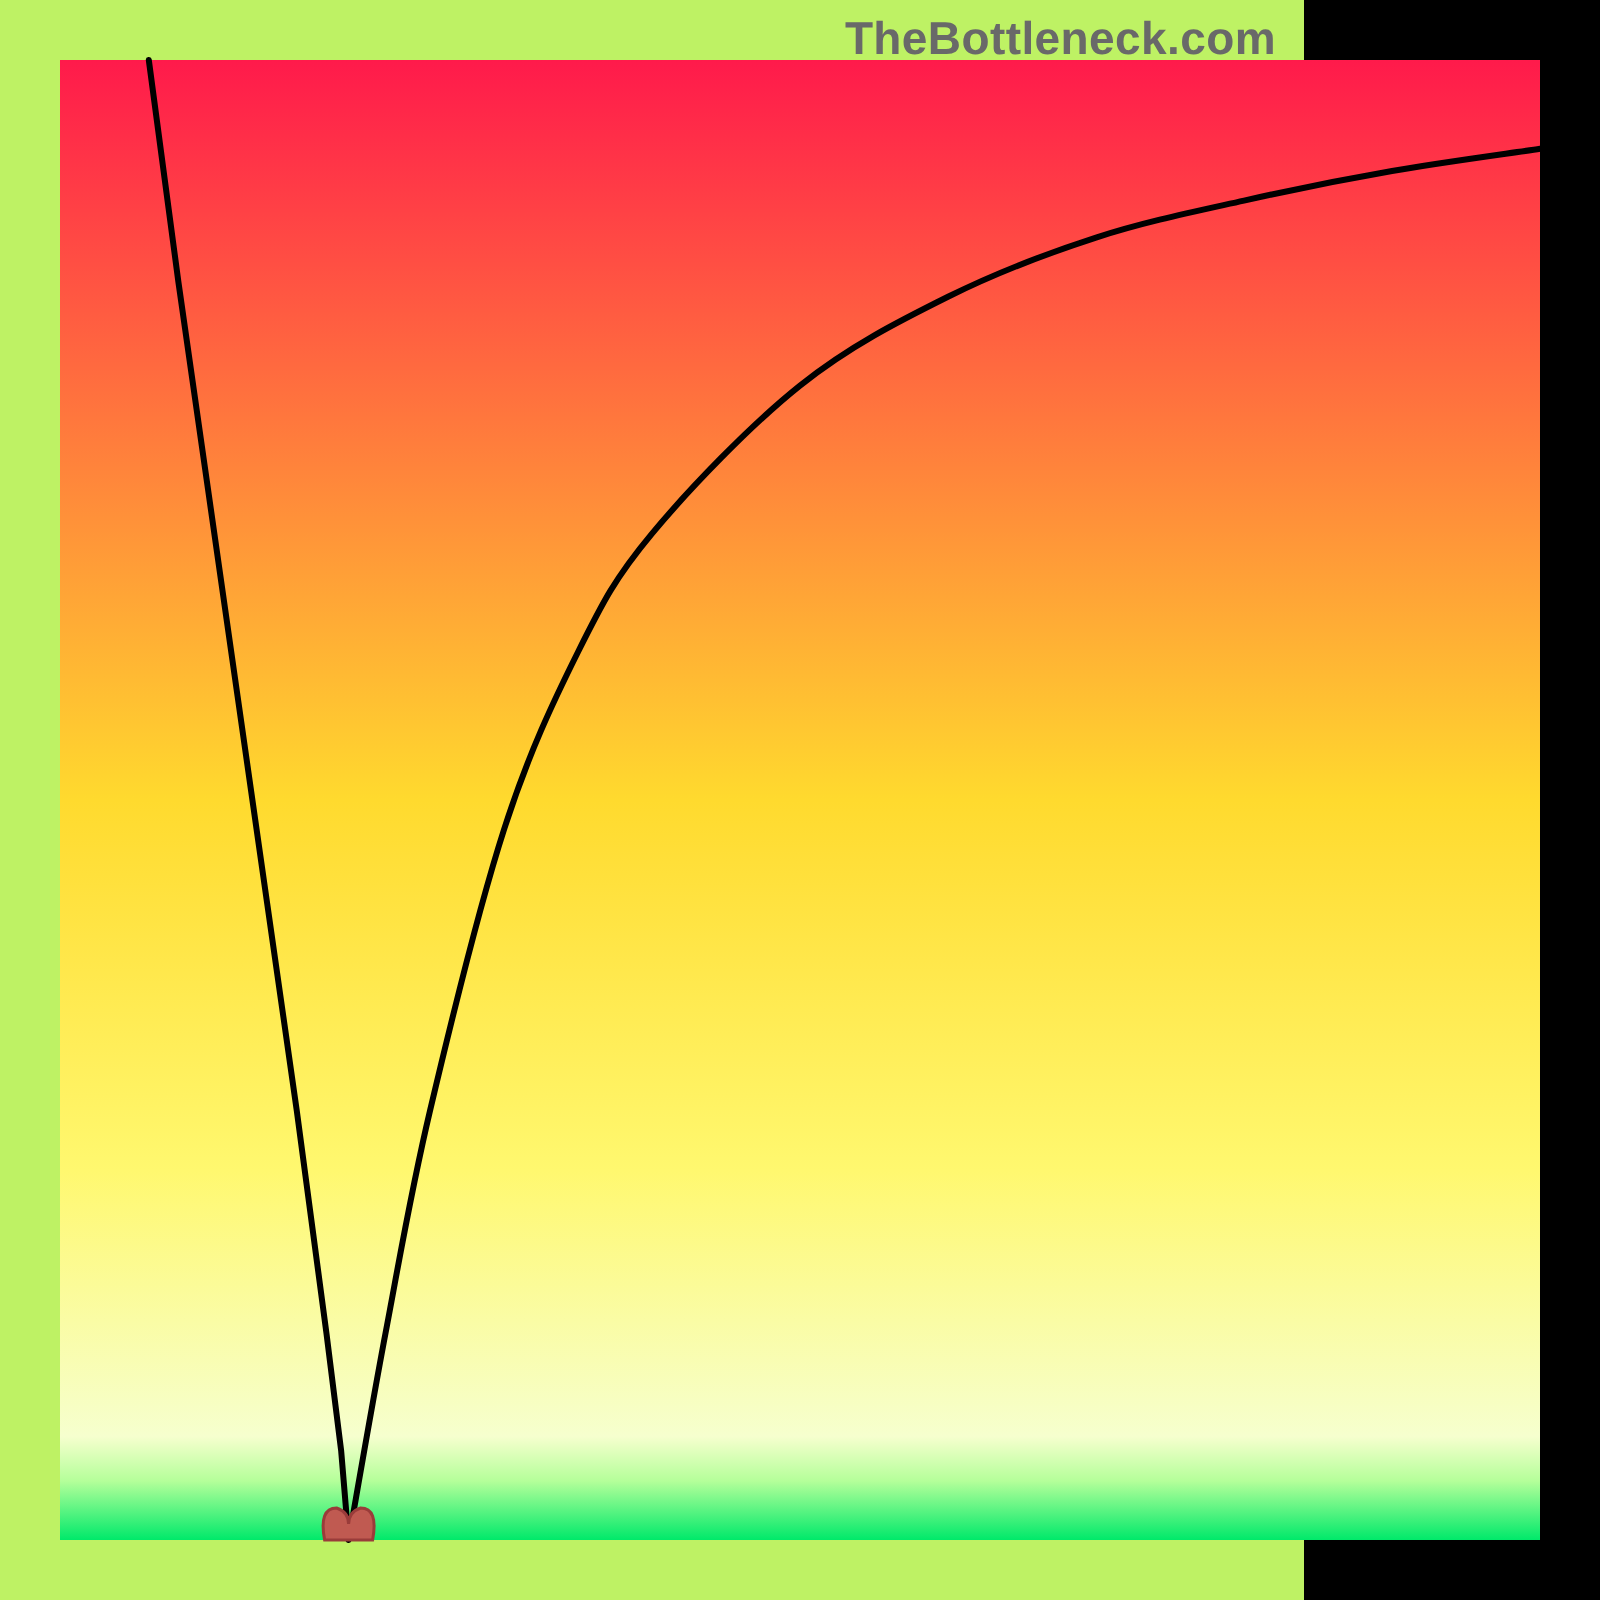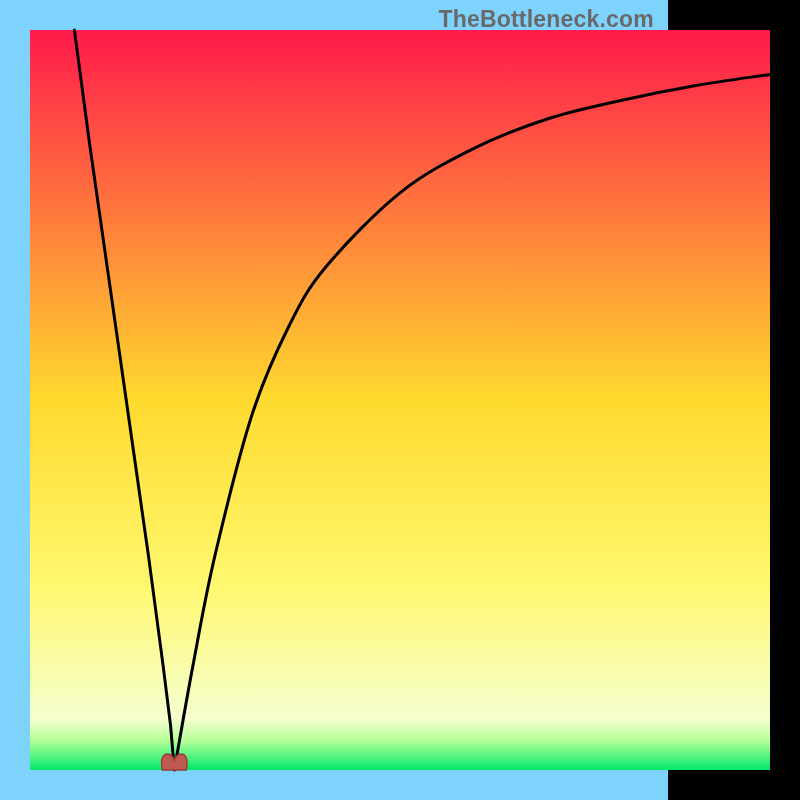--- a/index.html
+++ b/index.html
@@ -9,22 +9,21 @@
     height: 800px;
     background: #000;
     overflow: hidden;
   }
   .frame {
     position: absolute;
     left: 0;
     top: 0;
     width: 652px;
     height: 800px;
-    background: #7dd3fc;
-    padding-left: 16px;
+    background: #bef264;
   }
   .watermark {
     position: absolute;
     top: 6px;
     right: 14px;
     font-family: Arial, Helvetica, sans-serif;
     font-size: 23px;
     font-weight: 600;
     color: #696969;
     letter-spacing: 0.2px;

